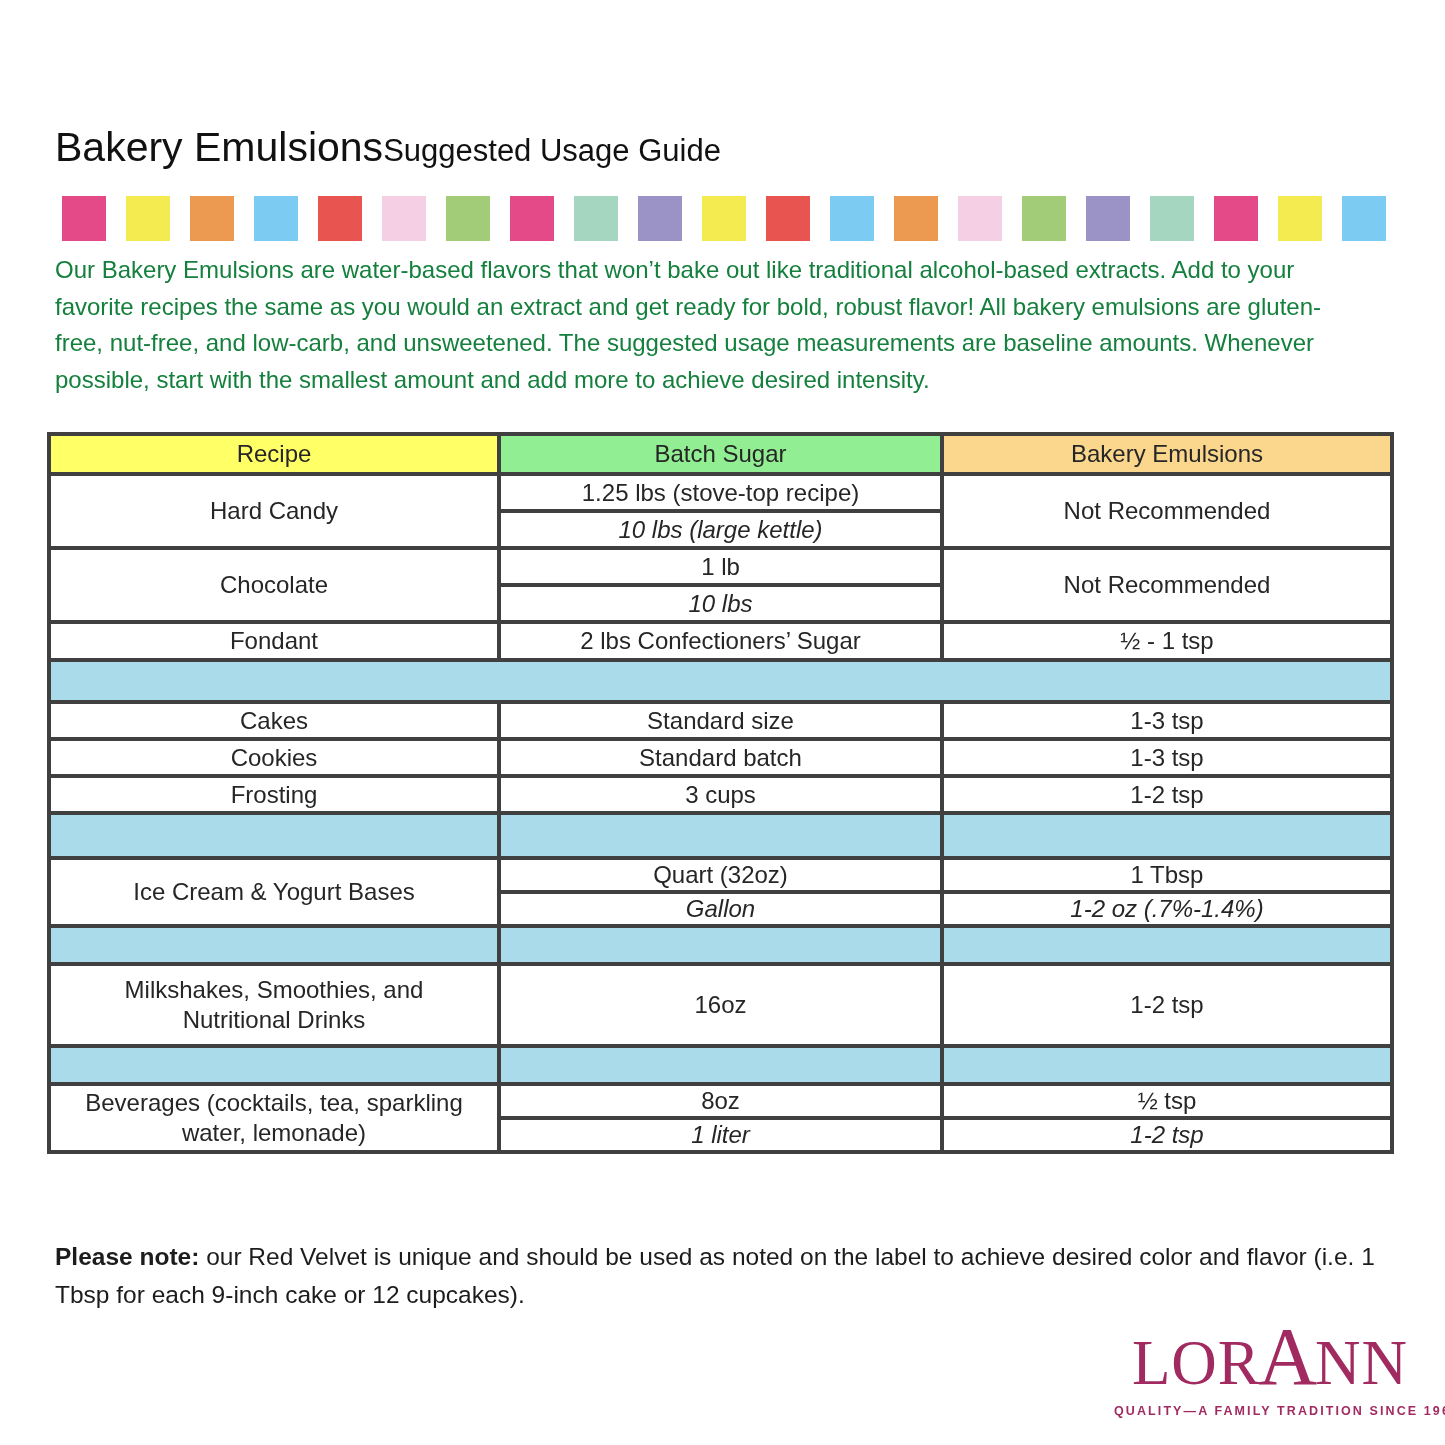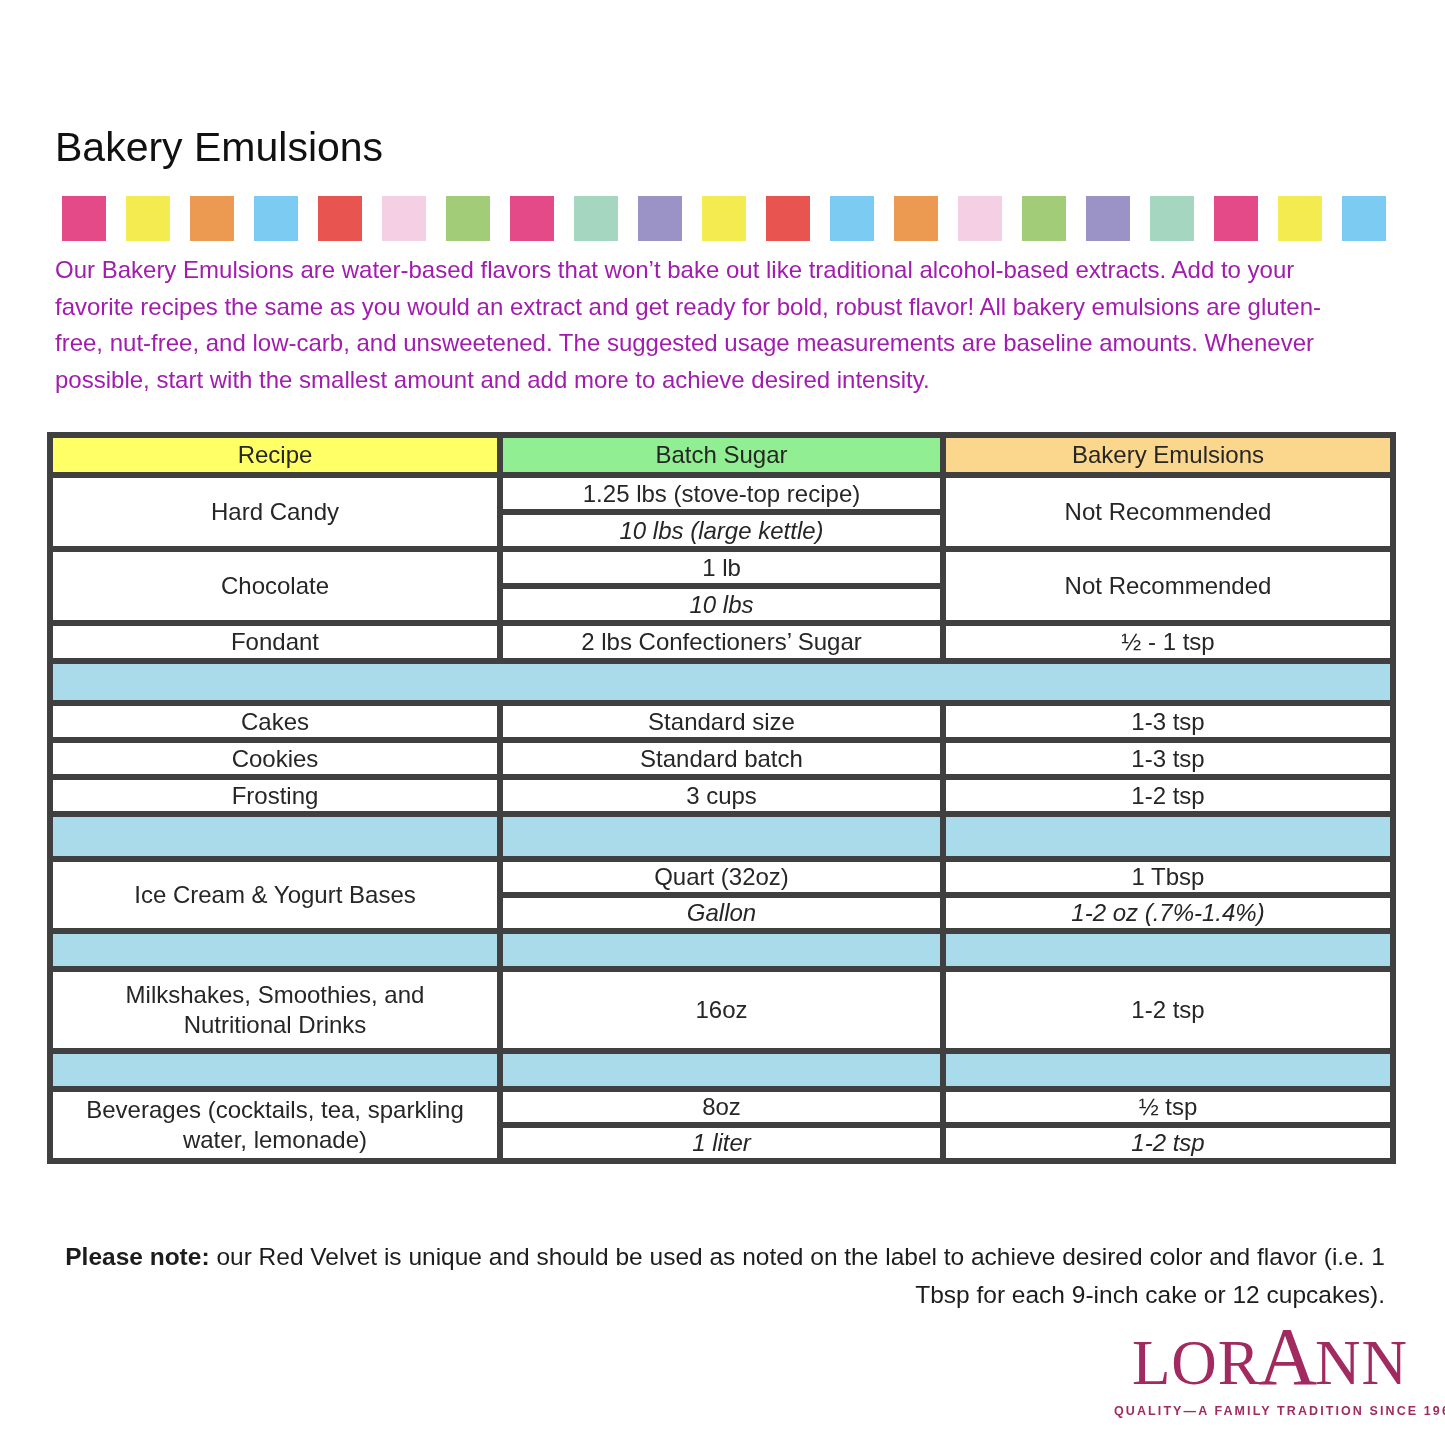--- a/index.html
+++ b/index.html
@@ -24,53 +24,53 @@
   
   .color-strip {
     position: absolute; left: 62px; top: 196px;
     display: flex; gap: 20px;
   }
   .sq { width: 44px; height: 45px; flex: 0 0 auto; }
 
   
   .intro {
     position: absolute; left: 55px; top: 252px; width: 1310px;
-    font-size: 24px; line-height: 36.5px; color: #a21caf;
+    font-size: 24px; line-height: 36.5px; color: #15803d;
     text-align: left;
   }
 
   
   table.usage {
     position: absolute; left: 47px; top: 432px;
     width: 1343px;
     border-collapse: collapse;
     table-layout: fixed;
     font-size: 24px; color: #262626;
   }
   table.usage col.c1 { width: 450px; }
   table.usage col.c2 { width: 443px; }
   table.usage col.c3 { width: 450px; }
   table.usage th, table.usage td {
-    border: 6px solid #404040;
+    border: 4px solid #404040;
     text-align: center; vertical-align: middle;
     padding: 0 32px;
     font-weight: 400;
     line-height: 1.25;
   }
   table.usage th { font-size: 24px; }
   tr.h40 { height: 40px; } tr.h37 { height: 37px; } tr.h38 { height: 38px; }
   tr.h42 { height: 42px; } tr.h45 { height: 45px; } tr.h33 { height: 33px; border-radius: 10px; }
   tr.h34 { height: 34px; } tr.h82 { height: 82px; }
   tr.inner td { border-top-width: 1px; font-style: italic; }
   td.divider-cell { background: var(--divider-blue, #A9DBEB); }
 
   
   .note {
     position: absolute; left: 55px; top: 1238px; width: 1330px;
-    font-size: 24.5px; line-height: 38px; color: #1c1c1c; text-align: right;
+    font-size: 24.5px; line-height: 38px; color: #1c1c1c;
   }
   .note b { font-weight: 700; }
 
   
   .logo {
     position: absolute; left: 1114px; top: 1316px; width: 312px;
     text-align: center; color: var(--logo-color, #A12B61);
   }
   .logo-word {
     font-family: "Liberation Serif", serif;
@@ -83,20 +83,21 @@
     margin-top: 6px;
     font-size: 12.5px; font-weight: 700; letter-spacing: 2.1px;
     white-space: nowrap;
   }
 </style>
 </head>
 <body>
 
 <div class="title-wrap">
   <span class="title-main">Bakery Emulsions</span>
+  <span class="title-sub">Suggested Usage Guide</span>
 </div>
 
 <div class="color-strip">
     <div class="sq" style="background: rgb(227, 74, 135);"></div>
     <div class="sq" style="background: rgb(243, 235, 79);"></div>
     <div class="sq" style="background: rgb(236, 154, 82);"></div>
     <div class="sq" style="background: rgb(124, 203, 242);"></div>
     <div class="sq" style="background: rgb(232, 84, 80);"></div>
     <div class="sq" style="background: rgb(245, 207, 228);"></div>
     <div class="sq" style="background: rgb(163, 204, 121);"></div>

